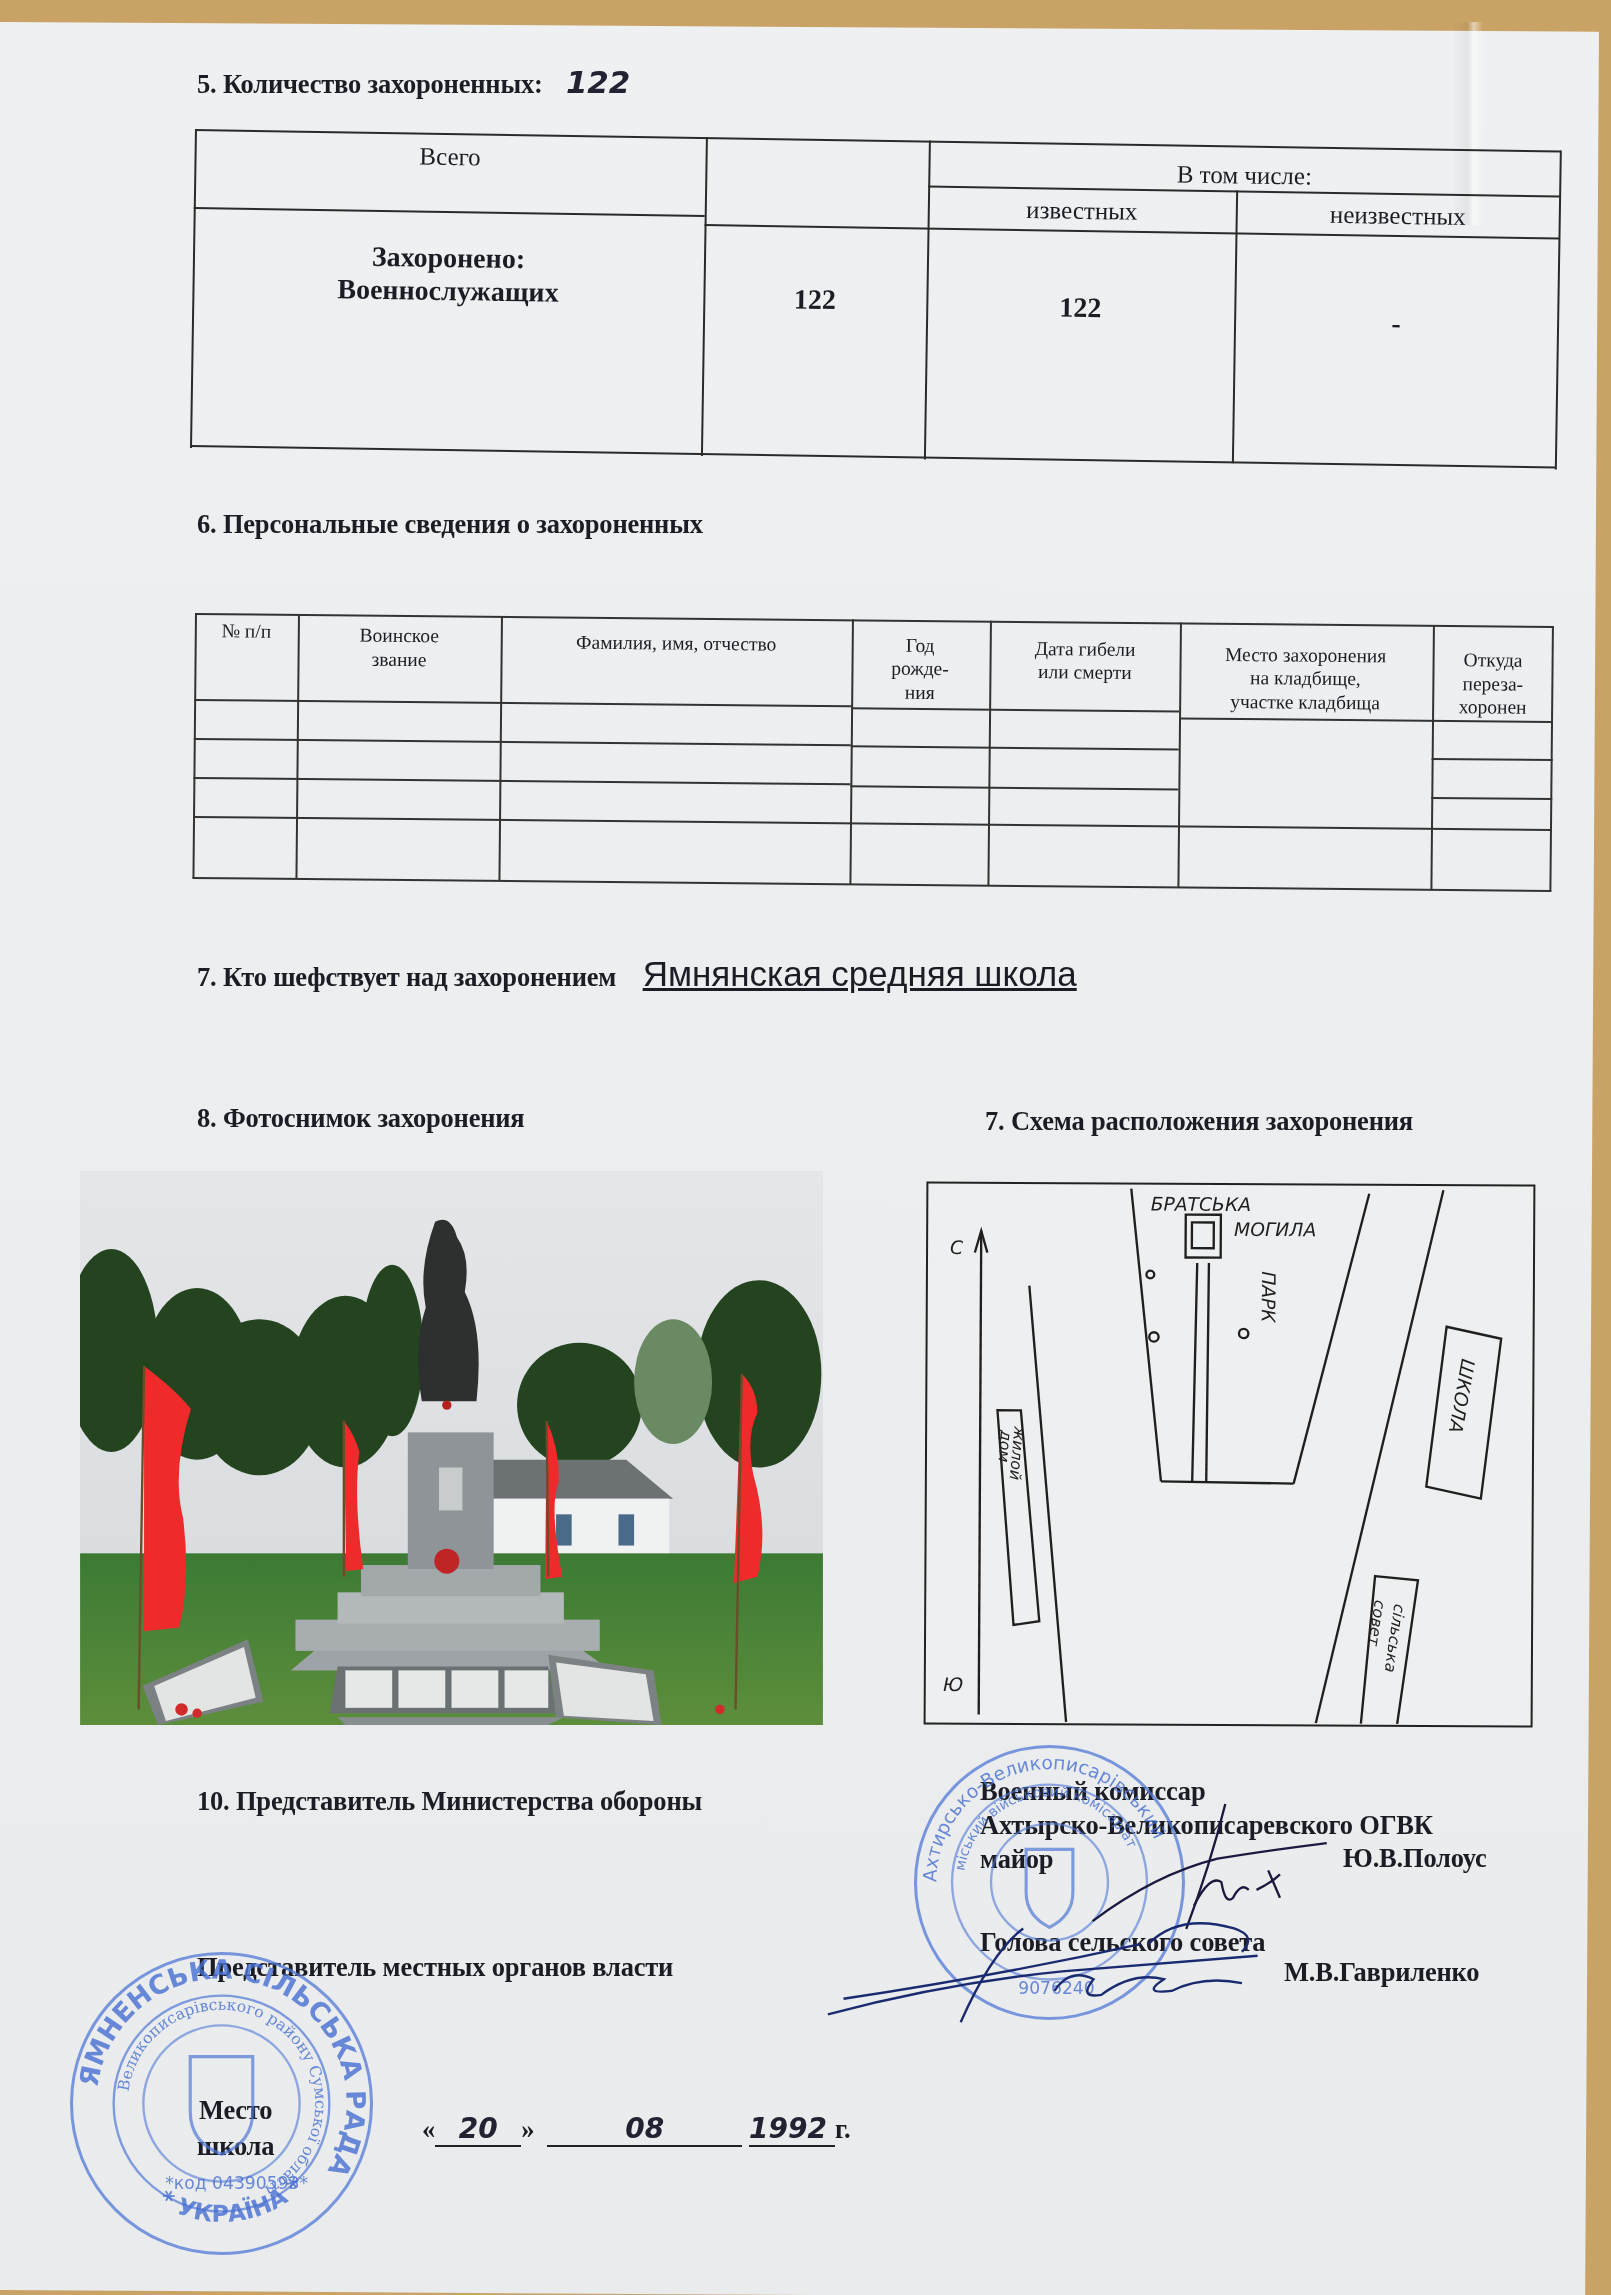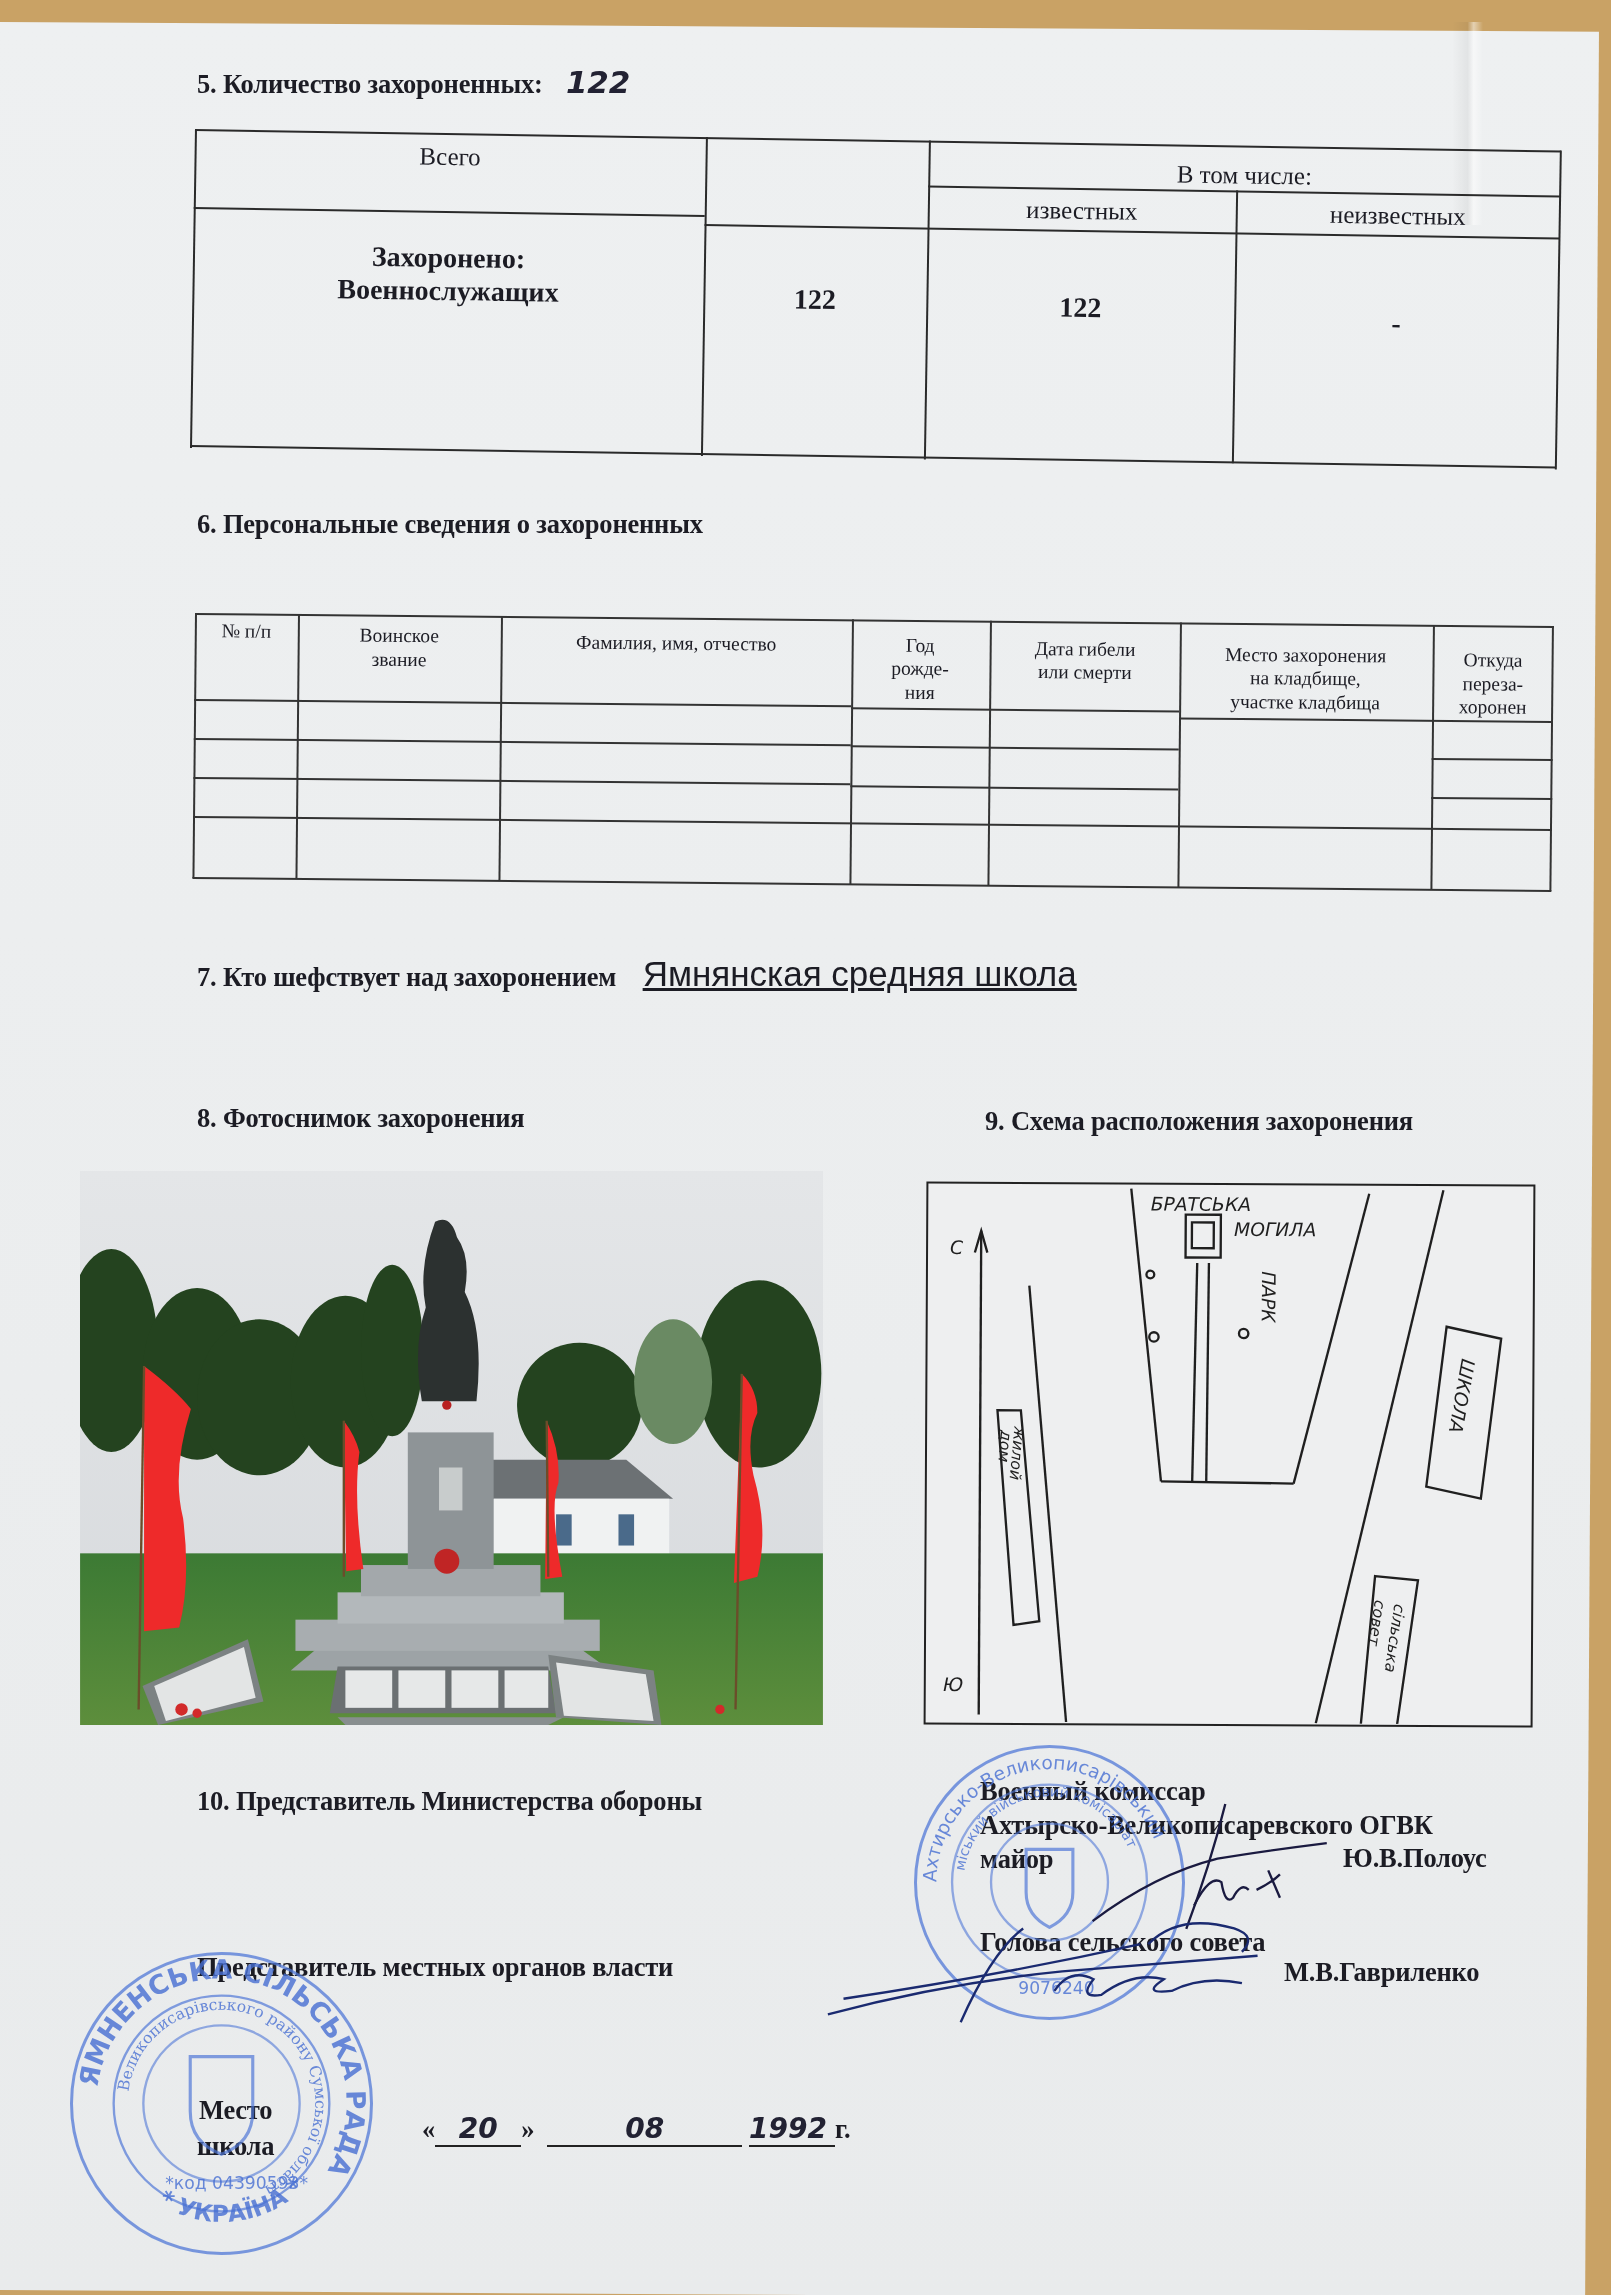--- a/index.html
+++ b/index.html
@@ -131,21 +131,21 @@
     <div>хоронен</div>
   </div>
 </div>
 
 <div class="abs" style="left:197px;top:954px;white-space:nowrap;">
   <span class="h">7. Кто шефствует над захоронением</span>
   <span style="font-family:'Liberation Sans',sans-serif;font-size:35px;margin-left:23.4px;text-decoration:underline;">Ямнянская средняя школа</span>
 </div>
 
 <div class="abs h" style="left:197px;top:1103px;">8. Фотоснимок захоронения</div>
-<div class="abs h" style="left:985px;top:1106px;">9. Схема расположения захоронения</div>
+<div class="abs h" style="left:985px;top:1106px;">7. Схема расположения захоронения</div>
 
 <div class="photo">
   <svg width="743" height="554" viewBox="0 0 952 710">
     <defs>
       <linearGradient id="sky" x1="0" y1="0" x2="0" y2="1">
           <stop offset="0" stop-color="#e4e6e8"></stop>
           <stop offset="1" stop-color="#d6d9dc"></stop>
         </linearGradient>
       <linearGradient id="grass" x1="0" y1="0" x2="0" y2="1">
           <stop offset="0" stop-color="#3c7a34"></stop>

